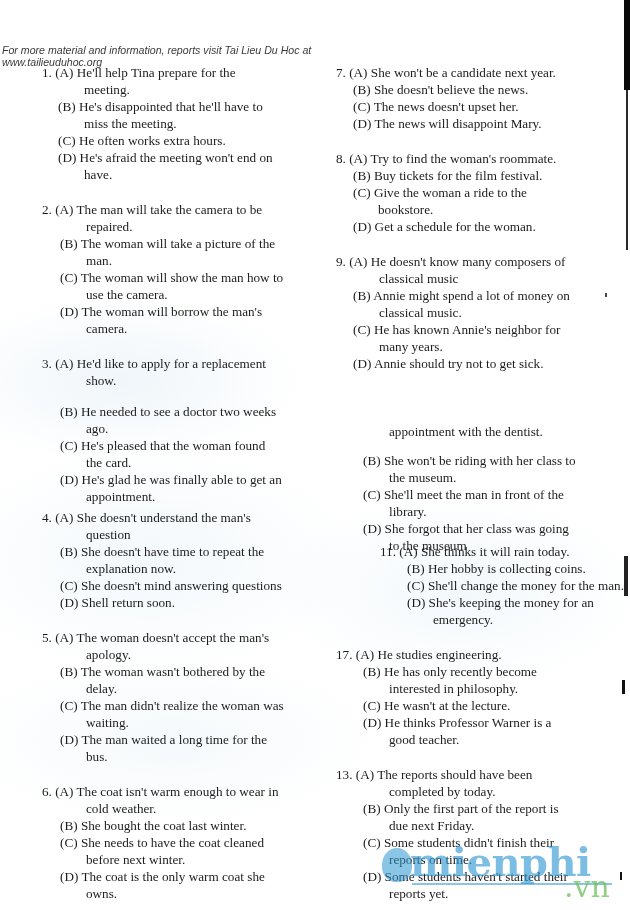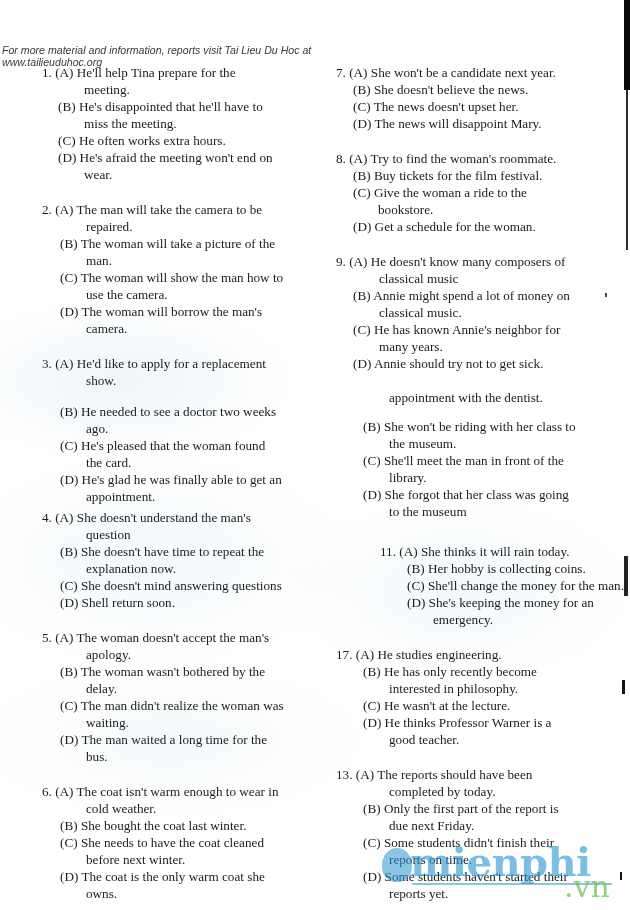--- a/index.html
+++ b/index.html
@@ -131,21 +131,21 @@
     </span>
     <span class="q-line" style="padding-left:42px;">miss the meeting.</span>
     <span class="q-line" style="padding-left:16px;">
       <span>(C)</span>
       <span>He often works extra hours.</span>
     </span>
     <span class="q-line" style="padding-left:16px;">
       <span>(D)</span>
       <span>He's afraid the meeting won't end on</span>
     </span>
-    <span class="q-line" style="padding-left:42px;">wear.</span>
+    <span class="q-line" style="padding-left:42px;">have.</span>
   </div>
 
   <div class="question" style="left:42px; top:201px;">
     <span class="q-line">
       <span>2.</span>
       <span>(A)</span>
       <span>The man will take the camera to be</span>
     </span>
     <span class="q-line" style="padding-left:44px;">repaired.</span>
     <span class="q-line" style="padding-left:18px;">
@@ -319,21 +319,21 @@
       <span>He has known Annie's neighbor for</span>
     </span>
     <span class="q-line" style="padding-left:43px;">many years.</span>
     <span class="q-line" style="padding-left:17px;">
       <span>(D)</span>
       <span>Annie should try not to get sick.</span>
     </span>
   </div>
 
   <div class="question" style="left:16px; top:389px;">
-    <span class="q-line" style="padding-left:53px;">appointment with the dentist.</span>
+    <span class="q-line" style="padding-left:53px;margin-top:34px;">appointment with the dentist.</span>
     <span class="q-line" style="padding-left:27px;margin-top:12px;">
       <span>(B)</span>
       <span>She won't be riding with her class to</span>
     </span>
     <span class="q-line" style="padding-left:53px;">the museum.</span>
     <span class="q-line" style="padding-left:27px;">
       <span>(C)</span>
       <span>She'll meet the man in front of the</span>
     </span>
     <span class="q-line" style="padding-left:53px;">library.</span>

